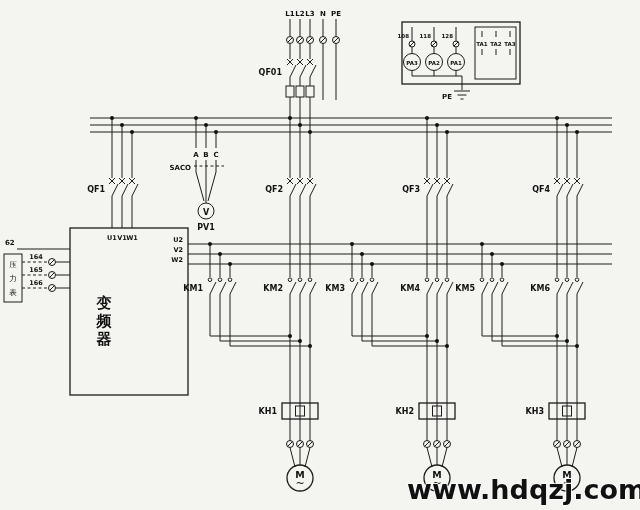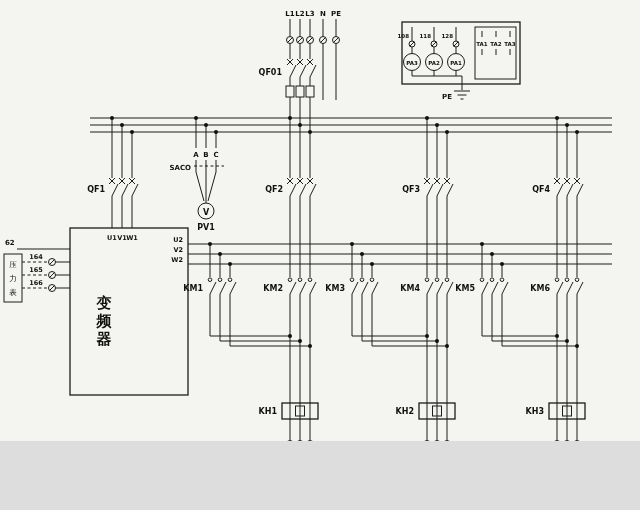--- a/index.html
+++ b/index.html
@@ -1,16 +1,16 @@
 <!DOCTYPE html>
 <html><head>
 <meta charset="utf-8">
 <style>
   html,body{margin:0;padding:0;background:#ddd;}
-  .stage{position:relative;width:640px;height:441px;background:#f4f4f0;overflow:hidden;
+  .stage{position:relative;width:640px;height:510px;background:#f4f4f0;overflow:hidden;
          font-family:"DejaVu Sans",sans-serif;}
   svg{display:block}
   .w{stroke:#1c1c1c;stroke-width:1;fill:none;}
   .bx{stroke:#1c1c1c;stroke-width:1.3;fill:none;}
   .dash{stroke:#1c1c1c;stroke-width:1;fill:none;stroke-dasharray:3 2.5;}
   .dot{fill:#111;stroke:none;}
   text{fill:#111;font-family:"DejaVu Sans",sans-serif;}
   .lbl{font-size:8px;font-weight:bold;}
   .mid{font-size:7px;font-weight:bold;}
   .sm{font-size:6.5px;font-weight:bold;}

